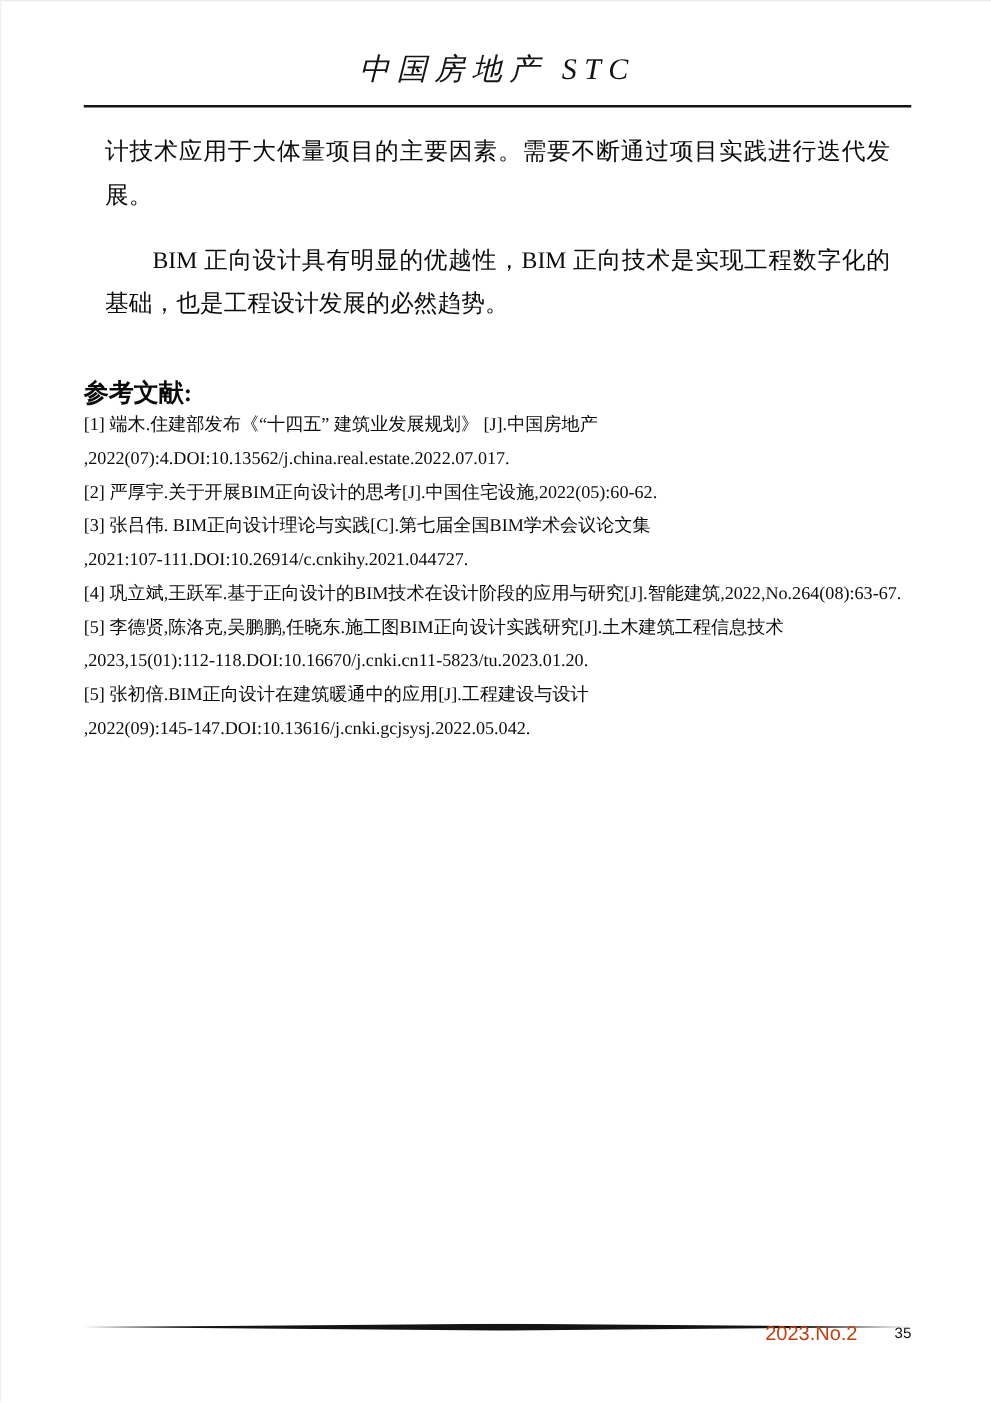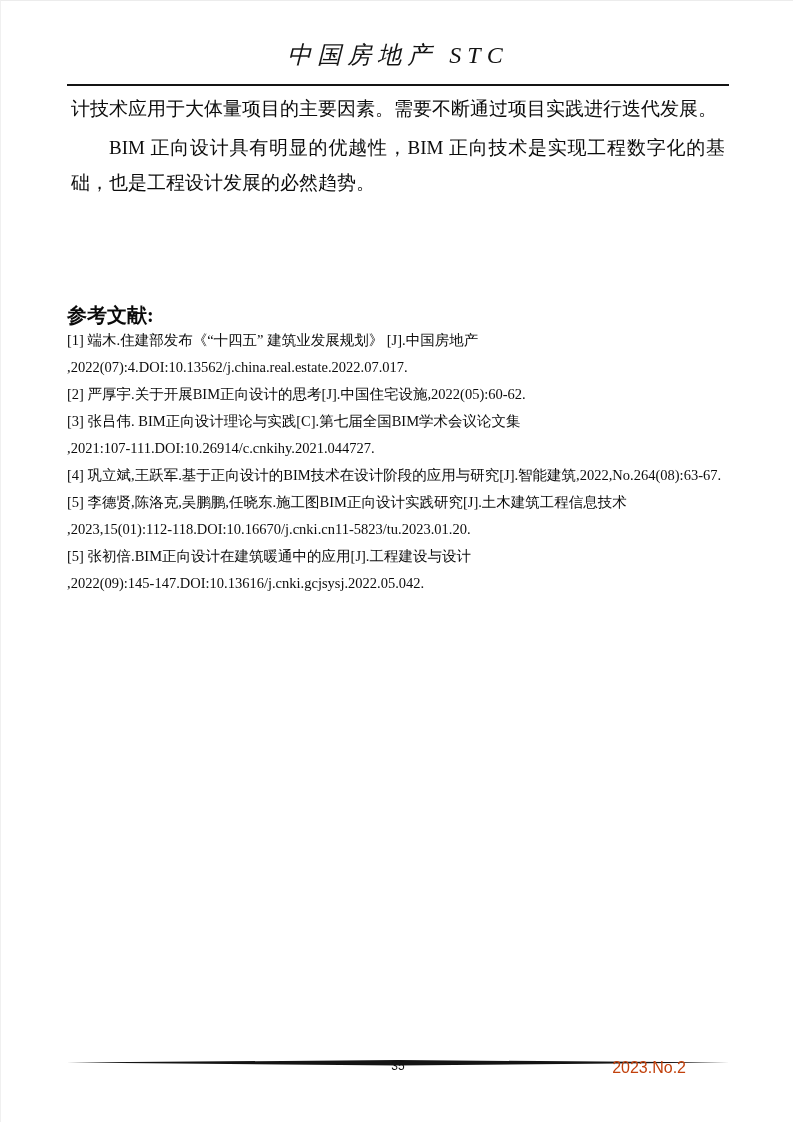--- a/index.html
+++ b/index.html
@@ -44,21 +44,21 @@
   .body-text {
     position: absolute;
     top: 86px;
     left: 66px;
     width: 662px;
     font-size: 19px;
     line-height: 35px;
     text-align: justify;
     color: #0c0c0c;
   }
-  .body-text p { margin: 4px; font-family: Liberation Serif, serif; }
+  .body-text p { margin: 17px; font-family: Liberation Serif, serif; }
   .body-text p.indent { text-indent: 2em; }
   
   .ref-heading {
     position: absolute;
     top: 303px;
     left: 66px;
     font-size: 20px;
     line-height: 22px;
     font-weight: bold;
     color: #0a0a0a;
@@ -79,21 +79,21 @@
     top: 1051px;
     left: 66px;
     width: 662px;
     height: 6px;
   }
   .footer-pageno {
     position: absolute;
     top: 1058px;
     left: 66px;
     width: 662px;
-    text-align: center;
+    text-align: right;
     font-family: "Liberation Sans", "DejaVu Sans", sans-serif;
     font-size: 12px;
     color: #111111;
   }
   .footer-issue {
     position: absolute;
     top: 1058px;
     right: 107px;
     font-family: "Liberation Sans", "DejaVu Sans", sans-serif;
     font-size: 16px;

